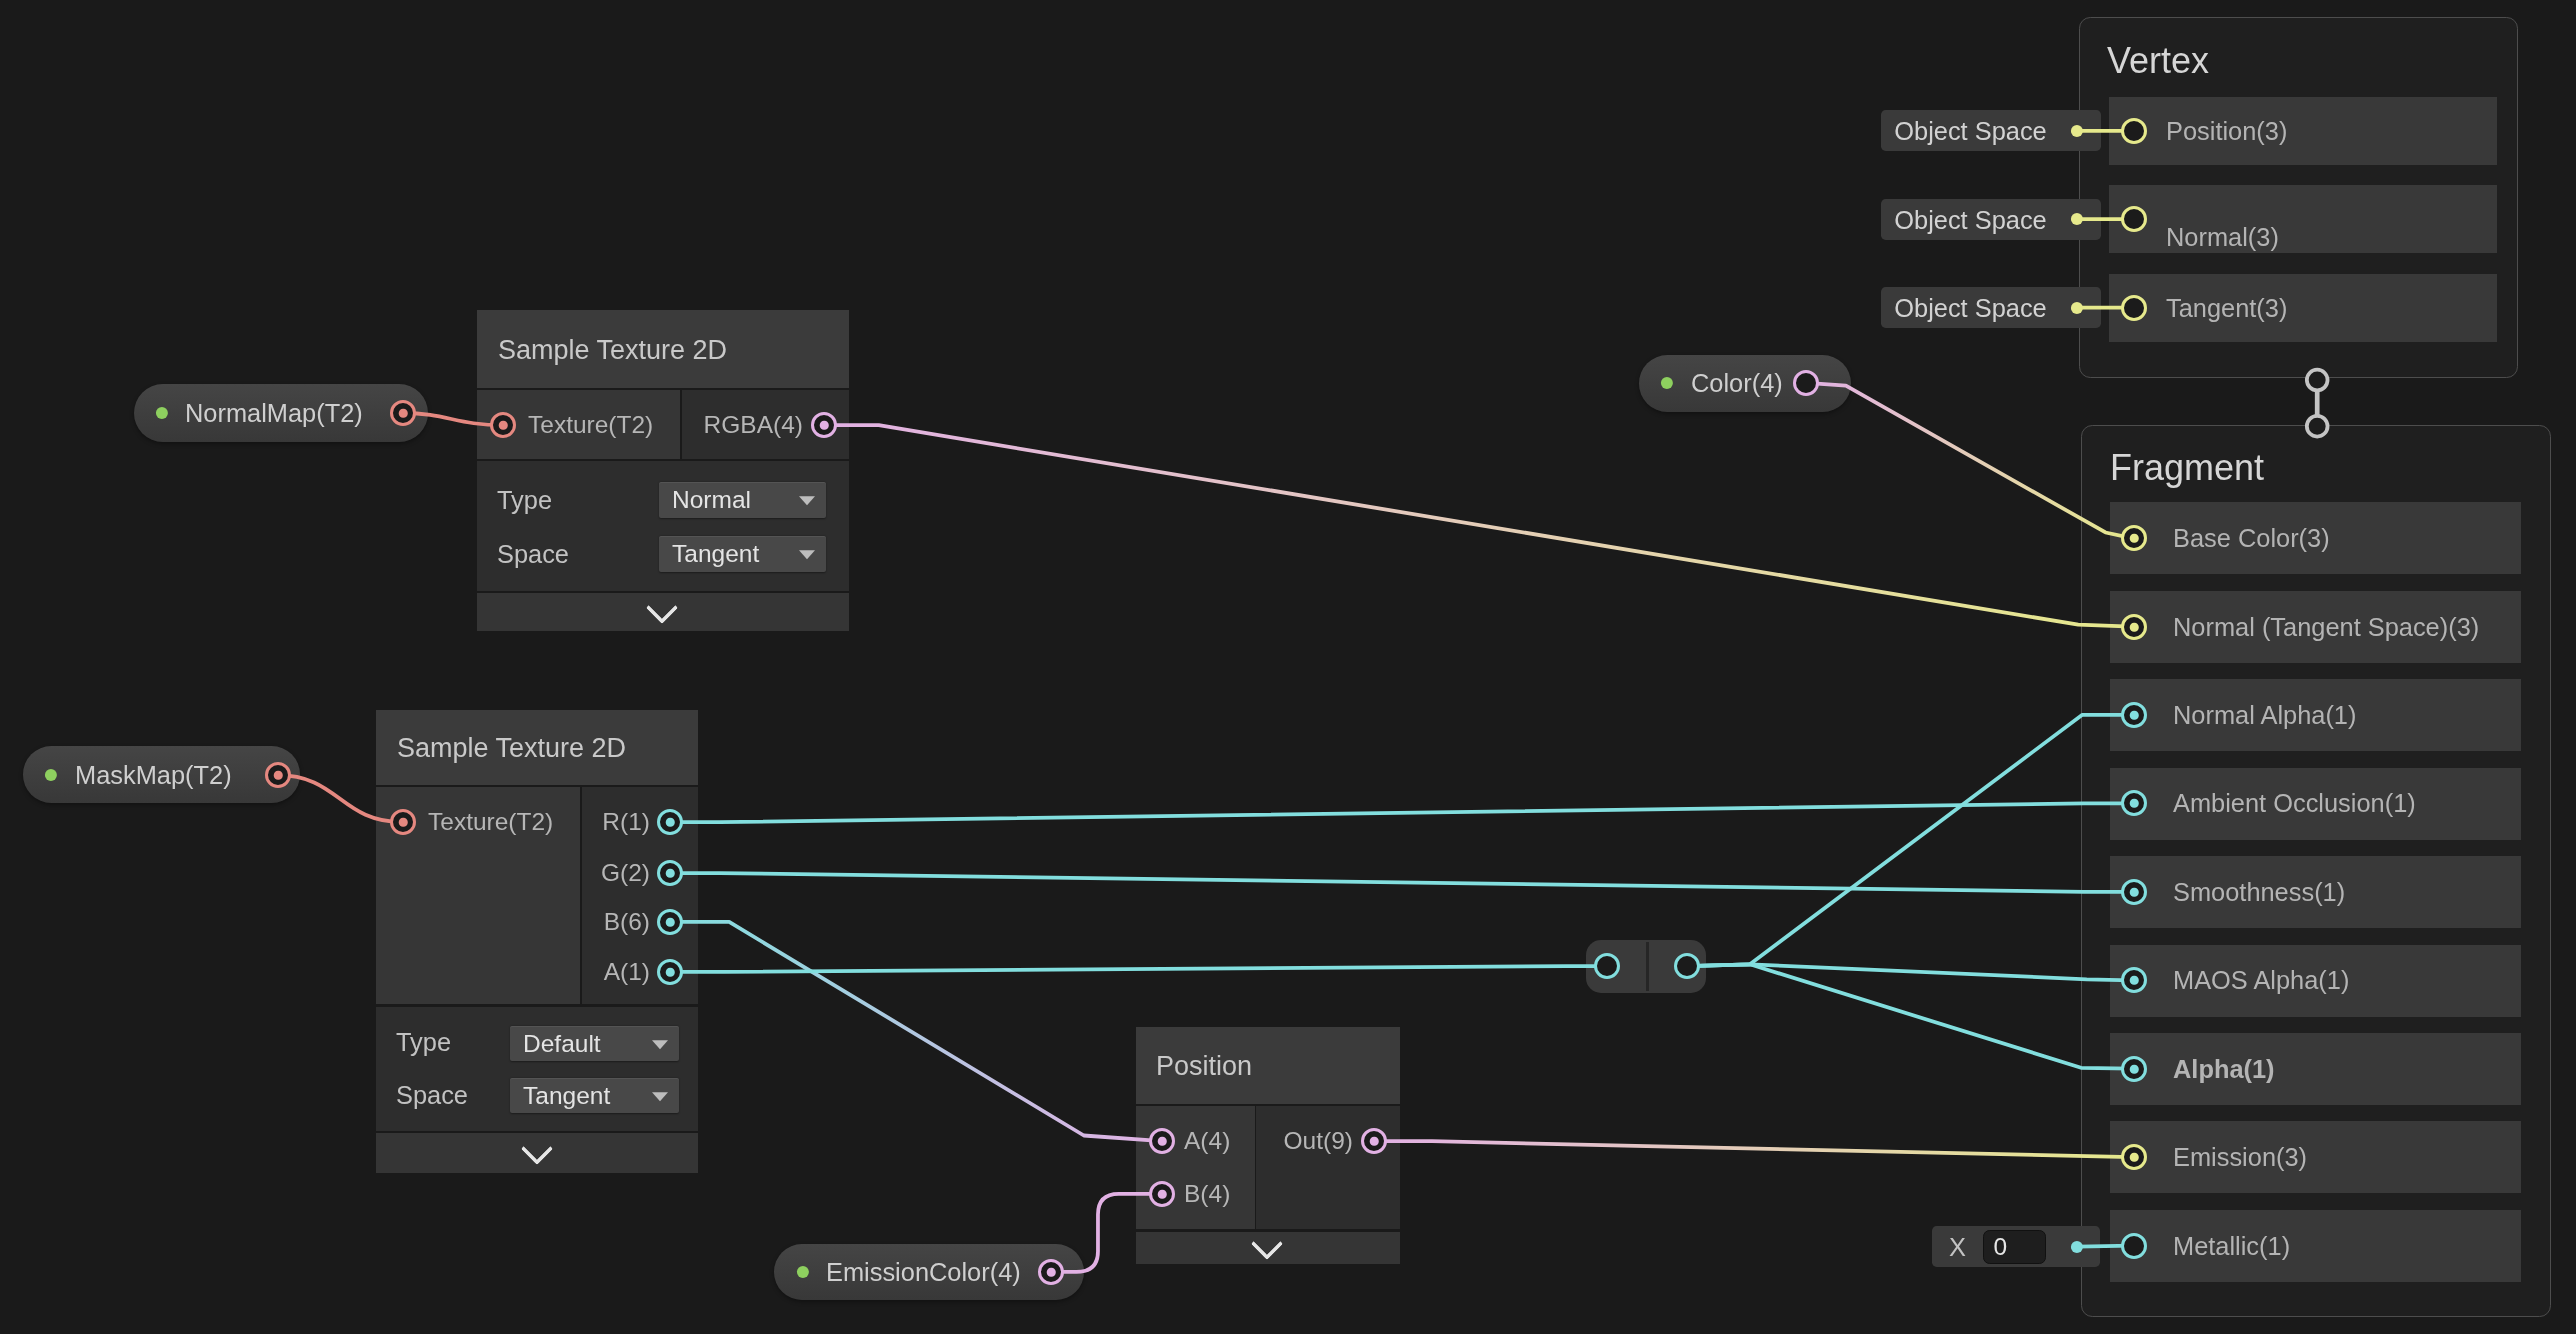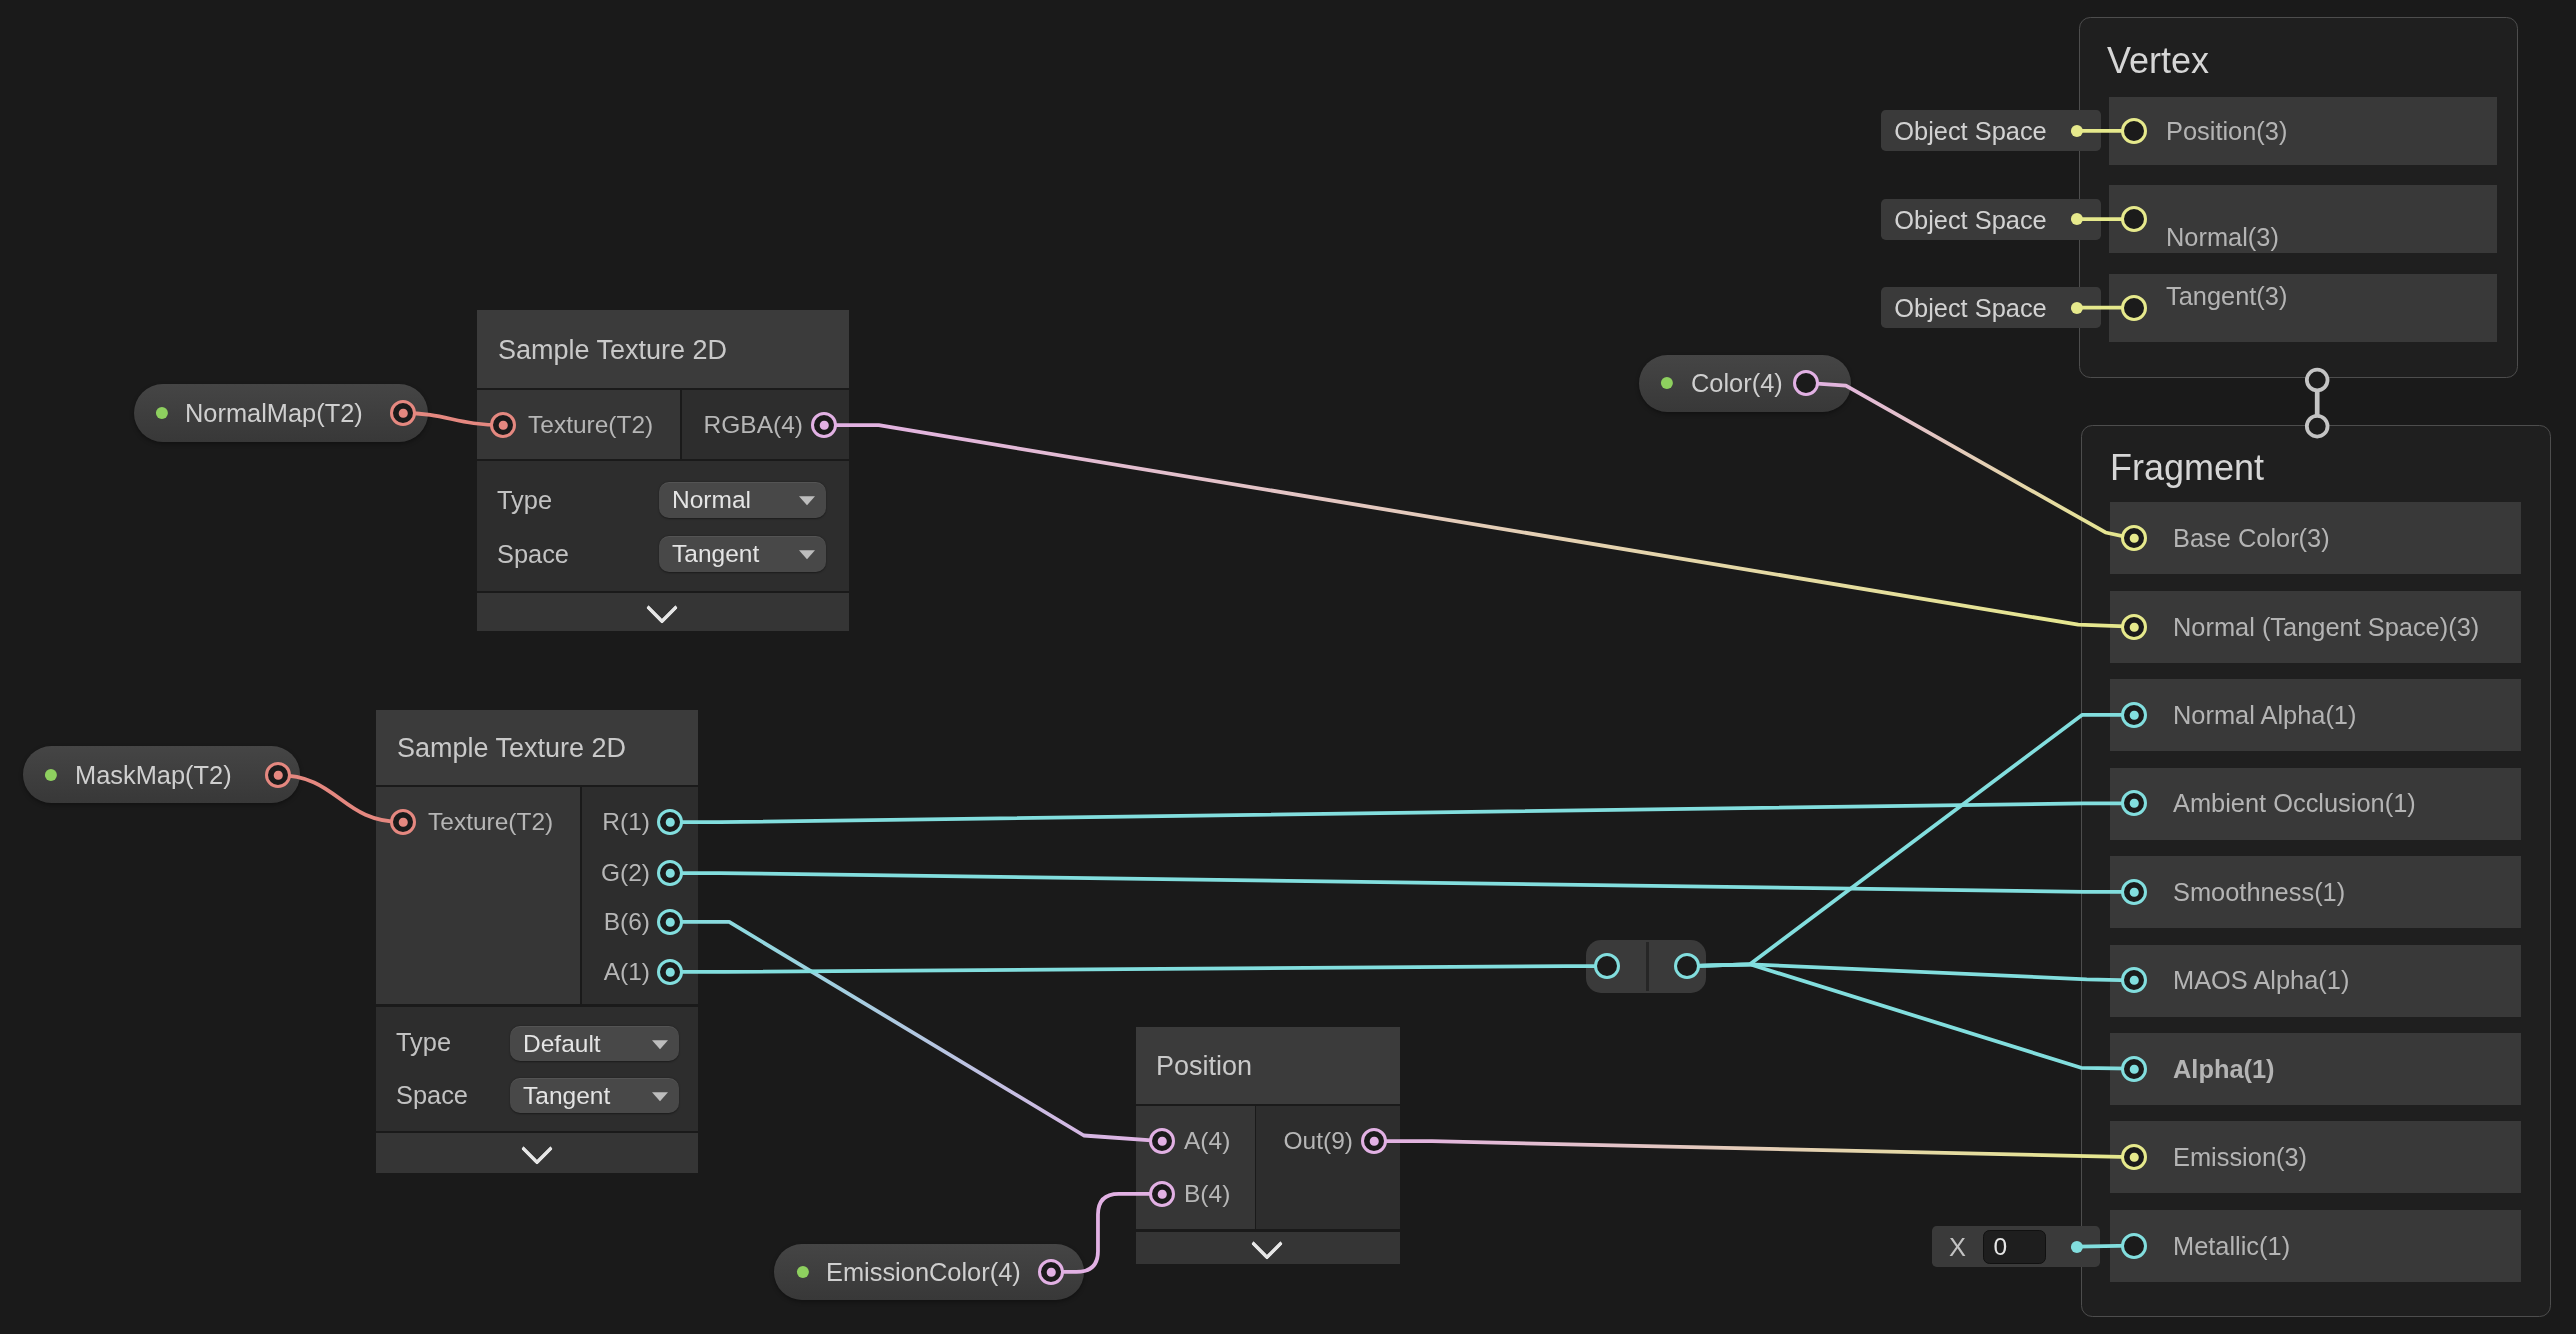--- a/index.html
+++ b/index.html
@@ -13,21 +13,21 @@
   
   .nsec{position:absolute;z-index:1;}
   .nhead{background:#3b3b3b;}
   .cell-in{background:#363636;}
   .cell-out{background:#2d2d2d;}
   .nctrl{background:#2d2d2d;}
   .nfoot{background:#353535;}
   .htext{position:absolute;color:#c9c9c9;font-size:27px;white-space:nowrap;transform:translateY(-50%);z-index:2;}
   .ptext{position:absolute;color:#b6b6b6;font-size:24.5px;white-space:nowrap;transform:translateY(-50%);z-index:2;}
   .ctext{position:absolute;color:#c2c2c2;font-size:25.4px;white-space:nowrap;transform:translateY(-50%);z-index:2;}
-  .dd{position:absolute;background:#484848;border-radius:10px;z-index:2;
+  .dd{position:absolute;background:#484848;border-radius:2px;z-index:2;
       box-shadow:inset 0 0.9px 0 rgba(255,255,255,.07), 0 0.9px 1.9px rgba(0,0,0,.4);}
   .dd-v{position:absolute;left:13px;top:50%;transform:translateY(-50%);color:#e4e4e4;font-size:24.5px;white-space:nowrap;}
   .dd-tri{position:absolute;right:11.3px;top:50%;transform:translateY(-42%);width:0;height:0;
       border-left:8.5px solid transparent;border-right:8.5px solid transparent;border-top:9.4px solid #bdbdbd;}
   .chev{position:absolute;width:19px;height:19px;z-index:2;
       transform:translate(-50%,-68%) rotate(45deg);
       border-right:4.7px solid #e6e6e6;border-bottom:4.7px solid #e6e6e6;border-radius:2.8px;}
   
   .pill{position:absolute;background:linear-gradient(#454545,#383838);border-radius:30px;z-index:1;
       box-shadow:0 1.9px 4.7px rgba(0,0,0,.35);}
@@ -98,21 +98,21 @@
   </g>
 </svg>
 
 <div class="block" style="left:2079px;top:17px;width:439px;height:361px;"></div>
 <div class="block-title" style="left:2107px;top:61px;">Vertex</div>
 <div class="brow" style="left:2109px;top:97px;width:388px;height:68px;"></div>
 <div class="rlabel" style="left:2166px;top:131px;">Position(3)</div>
 <div class="brow" style="left:2109px;top:185px;width:388px;height:68px;"></div>
 <div class="rlabel" style="left:2166px;top:237px;">Normal(3)</div>
 <div class="brow" style="left:2109px;top:274px;width:388px;height:68px;"></div>
-<div class="rlabel" style="left:2166px;top:296px;">Tangent(3)</div>
+<div class="rlabel" style="left:2166px;top:308px;">Tangent(3)</div>
 
 <div class="tag" style="left:1881px;top:110px;width:220px;height:41px;">
   <span class="tag-label">Object Space</span>
 </div>
 <div class="tag" style="left:1881px;top:199px;width:220px;height:41px;">
   <span class="tag-label">Object Space</span>
 </div>
 <div class="tag" style="left:1881px;top:287px;width:220px;height:41px;">
   <span class="tag-label">Object Space</span>
 </div>

